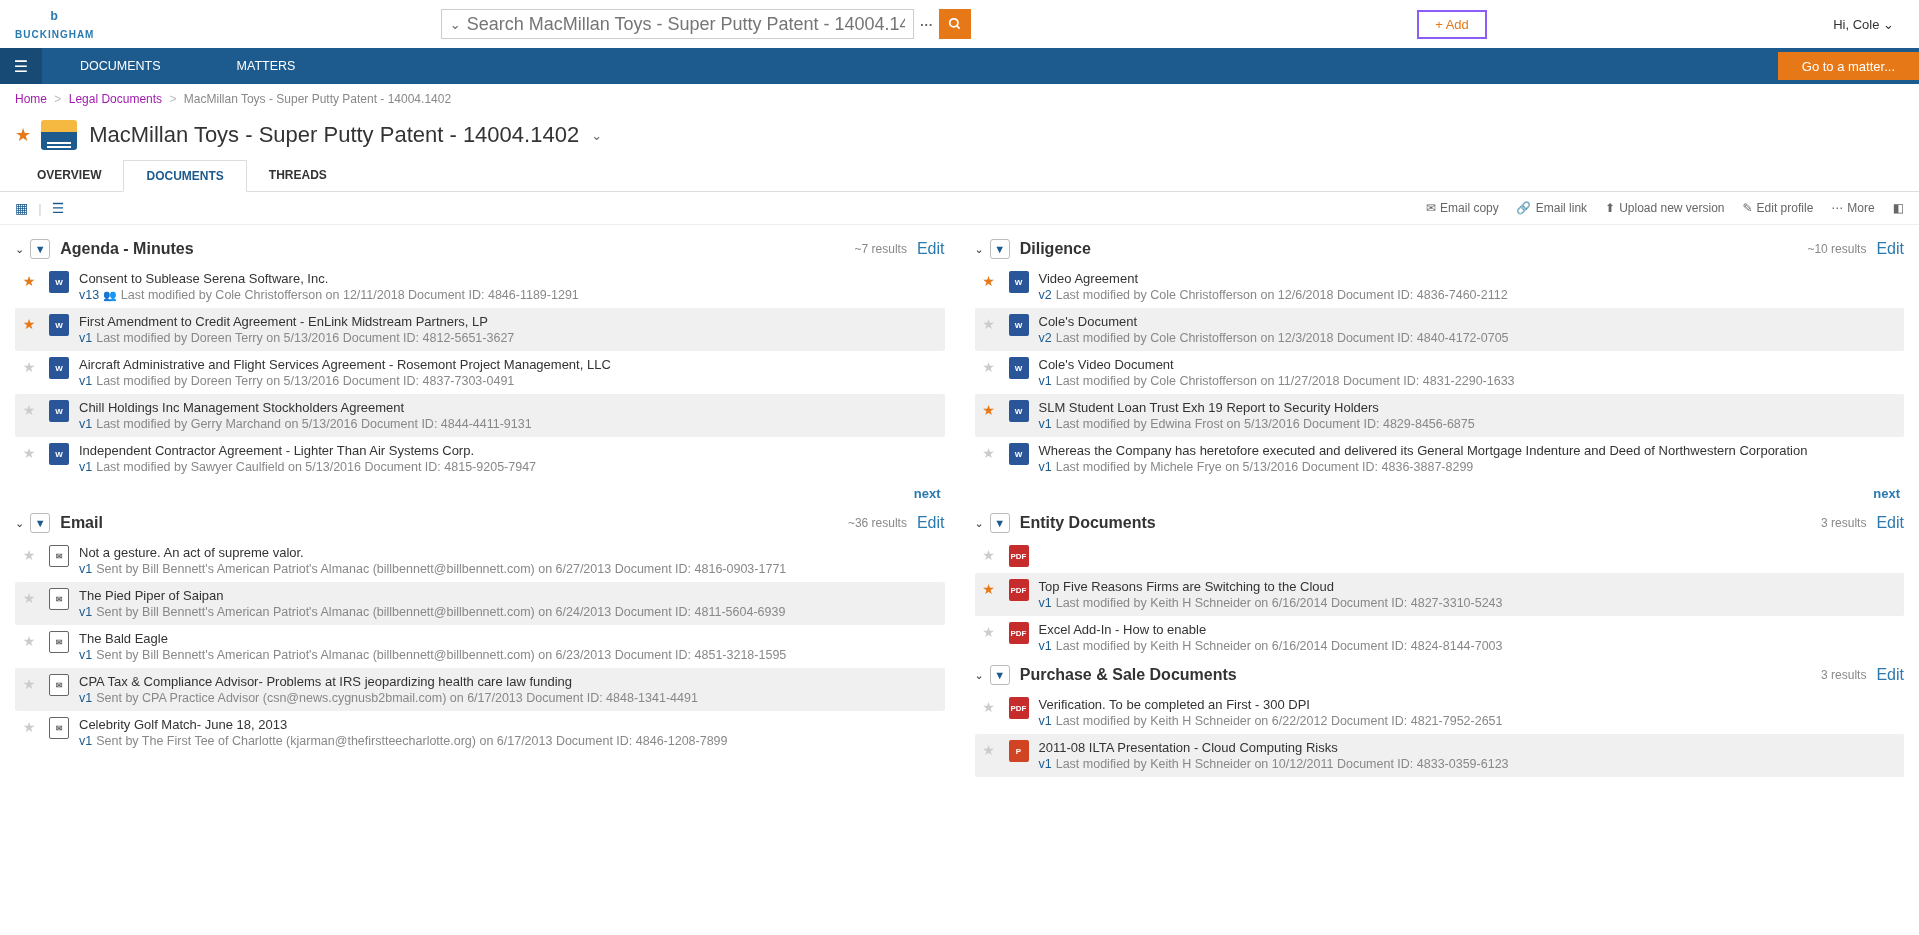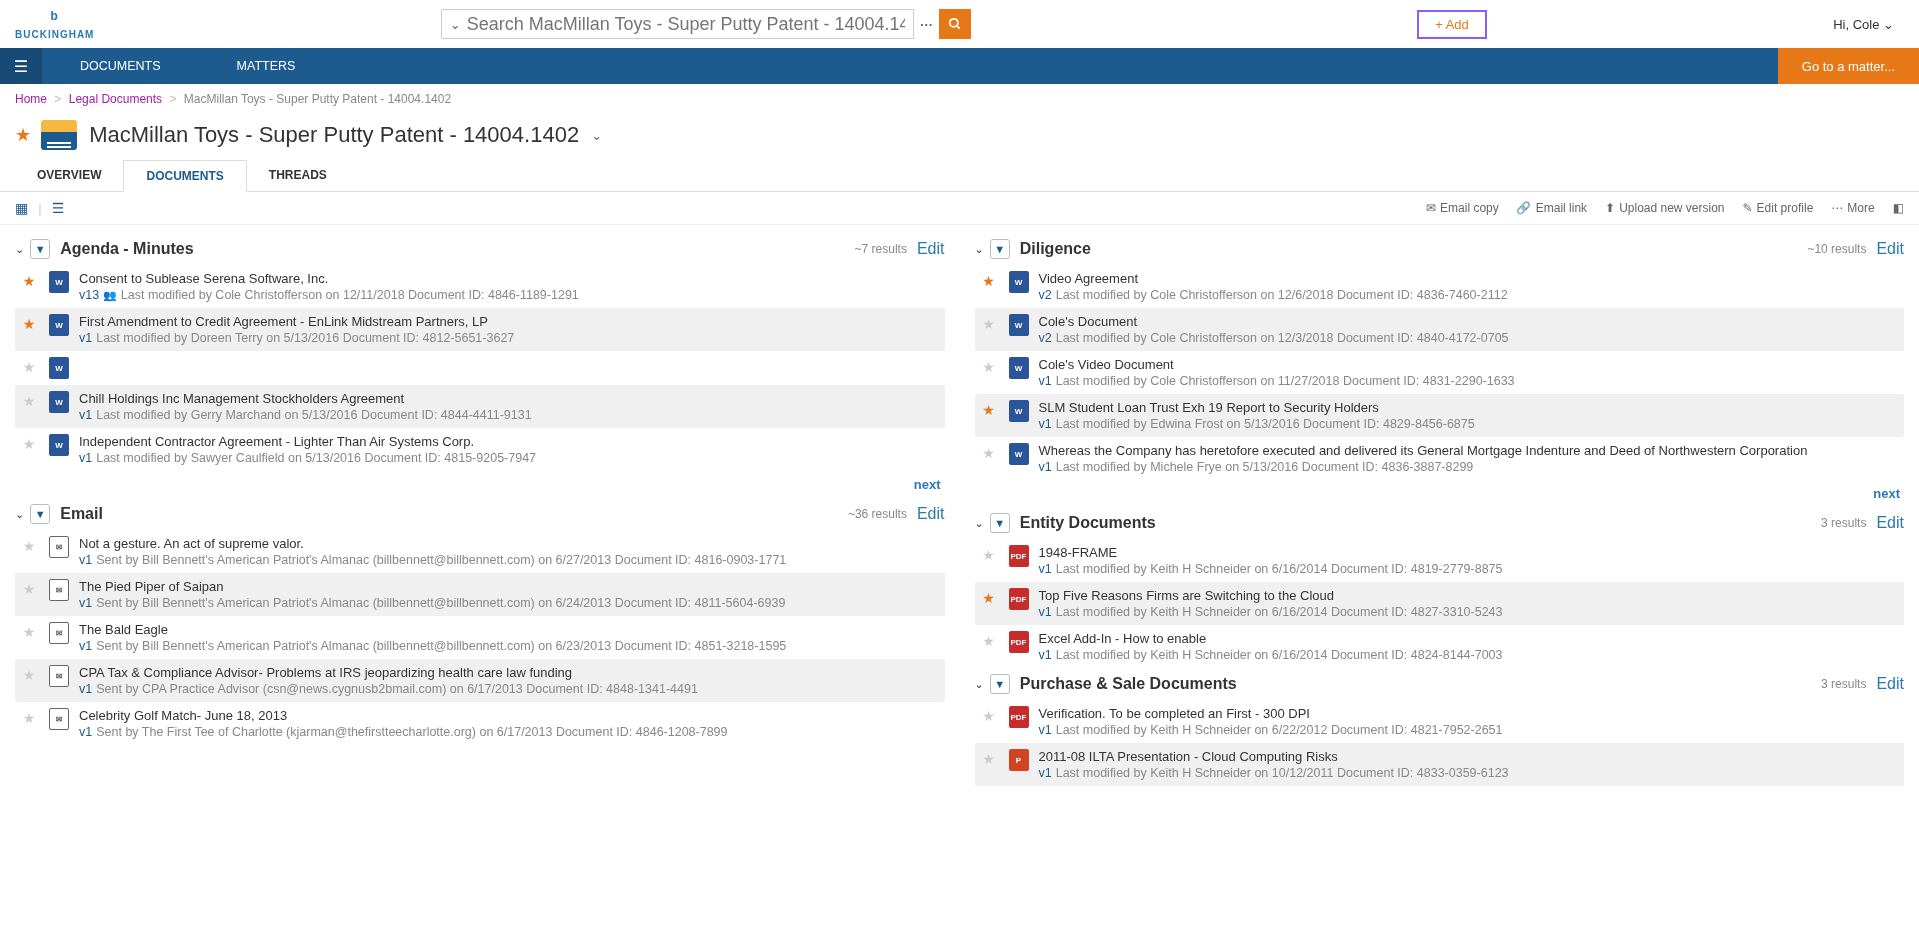--- a/index.html
+++ b/index.html
@@ -11,21 +11,21 @@
 .search-box { display: flex; align-items: center; border: 1px solid #ccc; background: #fff; flex: 1; height: 30px; padding: 0 8px; }
 .search-chevron { color: #666; margin-right: 6px; }
 .search-input { border: none; outline: none; flex: 1; font-size: 18px; color: #be185d; }
 .search-menu { color: #666; margin: 0 6px; font-weight: bold; cursor: pointer; }
 .search-btn { background: #e67817; color: #fff; border: none; width: 32px; height: 30px; cursor: pointer; display: flex; align-items: center; justify-content: center; font-size: 14px; }
 .add-btn { margin-left: 100px; border: 2px solid #8b5cf6; color: #e67817; background: #fff; padding: 5px 16px; font-size: 13px; cursor: pointer; font-weight: 500; }
 .user-greet { margin-left: auto; color: #333; font-size: 13px; cursor: pointer; padding-right: 10px; }
 .nav-bar { background: #1d5a8e; display: flex; align-items: center; height: 36px; }
 .hamburger { background: #174a75; color: #fff; width: 42px; height: 36px; display: flex; align-items: center; justify-content: center; cursor: pointer; font-size: 16px; }
 .nav-item { color: #fff; padding: 0 38px; font-size: 12.5px; cursor: pointer; line-height: 36px; }
-.goto-btn { margin-left: auto; background: #e67817; color: #fff; border: none; padding: 0 24px; height: 36px; font-size: 13px; cursor: pointer; }
+.goto-btn { margin-left: auto; background: #e67817; color: #fff; border: none; padding: 0 24px; height: 28px; font-size: 13px; cursor: pointer; }
 .breadcrumb { padding: 8px 15px; font-size: 12px; color: #888; }
 .breadcrumb a { color: #a21caf; text-decoration: none; }
 .breadcrumb .sep { margin: 0 4px; color: #bbb; }
 .page-head { display: flex; align-items: center; padding: 6px 15px 10px; }
 .page-star { color: #e67817; font-size: 18px; margin-right: 10px; }
 .folder-icon { width: 36px; height: 30px; background: linear-gradient(#f5b942 40%, #1d5a8e 40%); border-radius: 3px; margin-right: 12px; position: relative; }
 .folder-icon::after { content: ""; position: absolute; bottom: 6px; left: 6px; right: 6px; height: 2px; background: #fff; box-shadow: 0 4px 0 #fff; }
 .page-title { font-size: 22px; font-weight: 400; color: #333; }
 .page-chevron { margin-left: 12px; color: #666; cursor: pointer; }
 .tabs { display: flex; border-bottom: 1px solid #ddd; padding: 0 15px; }
@@ -173,20 +173,24 @@
         <span class="row-star on">★</span>
         <span class="file-icon fi-word">W</span>
         <div class="doc-info">
           <div class="doc-title">First Amendment to Credit Agreement - EnLink Midstream Partners, LP</div>
           <div class="doc-meta"><span class="ver">v1</span><span>Last modified by Doreen Terry on 5/13/2016   Document ID: 4812-5651-3627</span></div>
         </div>
       </div>
       <div class="doc-row">
         <span class="row-star">★</span>
         <span class="file-icon fi-word">W</span>
+        <div class="doc-info">
+          <div class="doc-title">Aircraft Administrative and Flight Services Agreement - Rosemont Project Management, LLC</div>
+          <div class="doc-meta"><span class="ver">v1</span><span>Last modified by Doreen Terry on 5/13/2016   Document ID: 4837-7303-0491</span></div>
+        </div>
       </div>
       <div class="doc-row alt">
         <span class="row-star">★</span>
         <span class="file-icon fi-word">W</span>
         <div class="doc-info">
           <div class="doc-title">Chill Holdings Inc Management Stockholders Agreement</div>
           <div class="doc-meta"><span class="ver">v1</span><span>Last modified by Gerry Marchand on 5/13/2016   Document ID: 4844-4411-9131</span></div>
         </div>
       </div>
       <div class="doc-row">
@@ -298,24 +302,20 @@
     <div class="section-head">
         <span class="sec-toggle">⌄</span>
         <span class="filter-icon">▼</span>
         <span class="sec-title">Entity Documents</span>
         <span class="sec-meta">3 results</span>
         <span class="sec-edit">Edit</span>
       </div>
       <div class="doc-row">
         <span class="row-star">★</span>
         <span class="file-icon fi-pdf">PDF</span>
-        <div class="doc-info">
-          <div class="doc-title">1948-FRAME</div>
-          <div class="doc-meta"><span class="ver">v1</span><span>Last modified by Keith H Schneider on 6/16/2014   Document ID: 4819-2779-8875</span></div>
-        </div>
       </div>
       <div class="doc-row alt">
         <span class="row-star on">★</span>
         <span class="file-icon fi-pdf">PDF</span>
         <div class="doc-info">
           <div class="doc-title">Top Five Reasons Firms are Switching to the Cloud</div>
           <div class="doc-meta"><span class="ver">v1</span><span>Last modified by Keith H Schneider on 6/16/2014   Document ID: 4827-3310-5243</span></div>
         </div>
       </div>
       <div class="doc-row">

